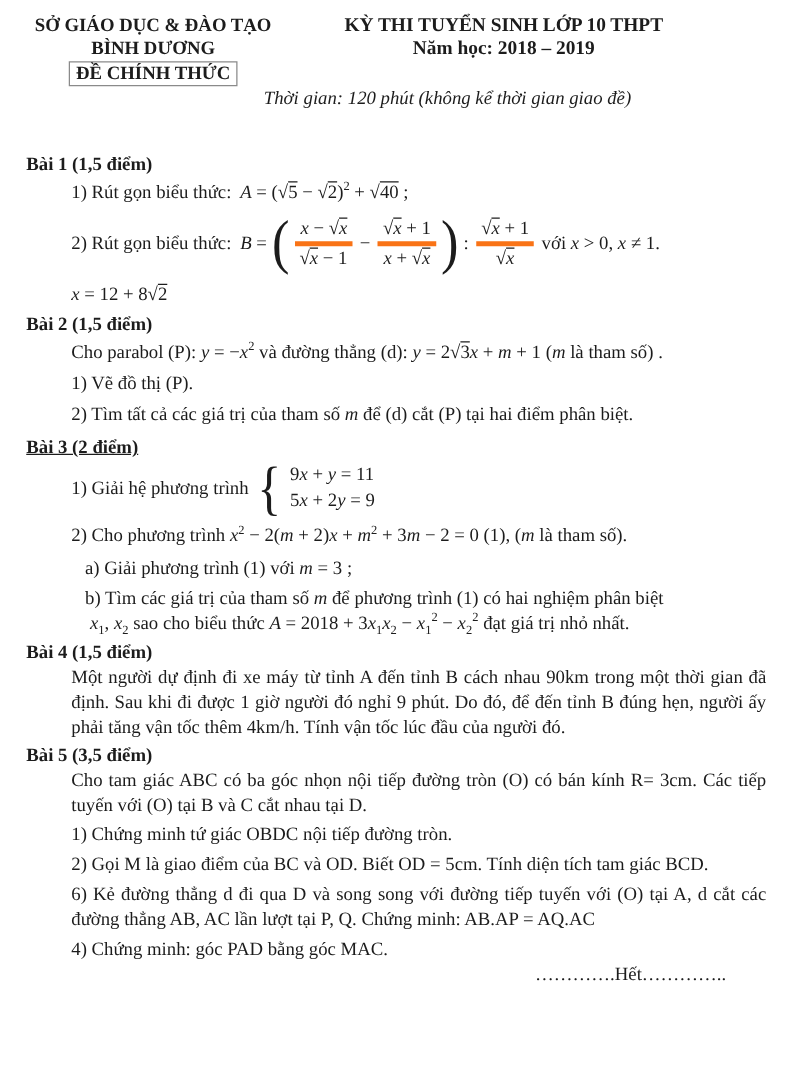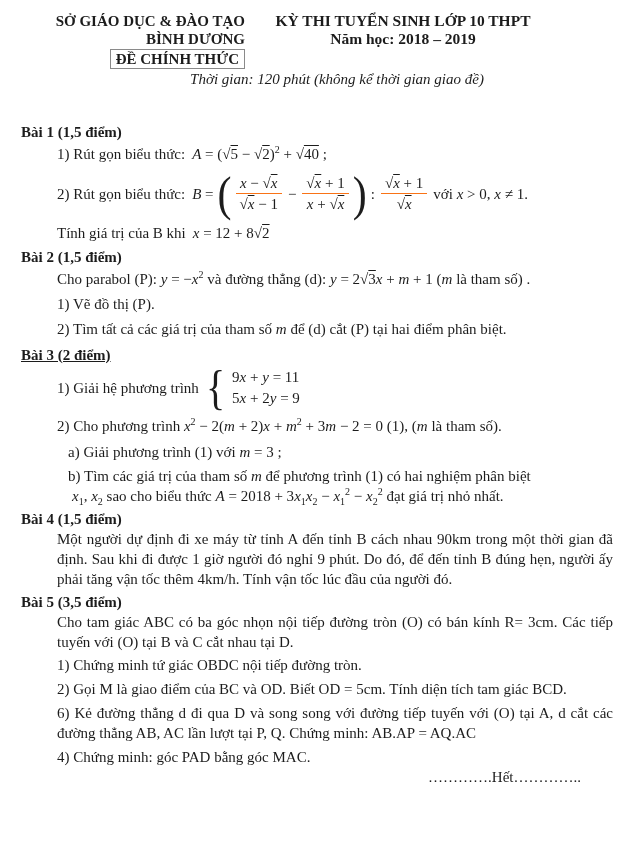--- a/index.html
+++ b/index.html
@@ -11,52 +11,52 @@
     color:#1c1c1c;
     font-family:"Liberation Serif","DejaVu Serif",serif;
     font-size:15px;
     line-height:20px;
     overflow:hidden;
   }
   
   .header { position:relative; height:96px; }
   .h-left {
     position:absolute; left:20px; top:12px; width:205px;
-    text-align:right; font-weight:bold; font-size:15px; line-height:18px;margin-left:20px;
+    text-align:center; font-weight:bold; font-size:15px; line-height:18px;
   }
   .h-left .box {
     display:inline-block; border:1px solid #8a8a8a;
     padding:0 5px; margin-top:1px;
   }
   .h-right {
     position:absolute; left:238px; top:12px; width:330px;
     text-align:center; font-weight:bold; font-size:15.5px; line-height:18px;
   }
   .h-time {
-    position:absolute; left:337px; top:69px; transform:translateX(-50%);
+    position:absolute; left:358px; top:69px; transform:translateX(-50%);
     font-style:italic; font-size:15px; white-space:nowrap;
   }
   
   .content { padding:0 16px 0 21px; }
   .bai-h { font-weight:bold; margin:0; }
   .ml1 { margin-left:36px; }
   .ml2 { margin-left:47px; }
   .ml3 { margin-left:51px; }
   .line { white-space:nowrap; }
   .para { text-align:justify; width:556px; }
   .math-line { display:flex; align-items:center; gap:7px; white-space:nowrap; }
   .mexpr { display:inline-flex; align-items:center; gap:6px; }
   
   i { font-style:italic; }
   sup { font-size:10px; vertical-align:super; line-height:0; }
   sub { font-size:10px; vertical-align:sub; line-height:0; }
   .sqrt { white-space:nowrap; }
   .sqrt .rad { text-decoration:overline; }
   .frac { display:inline-block; text-align:center; vertical-align:middle; line-height:18px; }
-  .frac .num { display:block; border-bottom:1px solid #f97316; padding:0 4px 1px; }
+  .frac .num { display:block; border-bottom:4px solid #f97316; padding:0 4px 1px;text-align:right; }
   .frac .den { display:block; padding:1px 4px 0; }
   .bigp {
     display:inline-block; font-size:42px; font-weight:100;
     line-height:0; vertical-align:middle; transform:scaleY(1.15);
     margin:0 -2px;
   }
   .brace {
     display:inline-block; font-size:40px; font-weight:100;
     line-height:0; vertical-align:middle; transform:scaleY(1.2);
   }
@@ -129,21 +129,20 @@
         <span class="bigp">)</span>
         <span>:</span>
         <span class="frac">
           <span class="num"><span class="sqrt">√<span class="rad"><i>x</i></span></span> + 1</span>
           <span class="den"><span class="sqrt">√<span class="rad"><i>x</i></span></span></span>
         </span>
         <span>với <i>x</i> &gt; 0, <i>x</i> ≠ 1.</span>
       </span>
     </div>
     <div class="math-line ml1" id="b1-i3">
-      <span>Tính giá trị của B khi</span>
       <span><i>x</i> = 12 + 8<span class="sqrt">√<span class="rad">2</span></span></span>
     </div>
 
     <div class="bai-h" id="bai2-h">Bài 2 (1,5 điểm)</div>
     <div class="line ml1" id="b2-intro">Cho parabol (P): <i>y</i> = −<i>x</i><sup>2</sup> và đường thẳng (d): <i>y</i> = 2<span class="sqrt">√<span class="rad">3</span></span><i>x</i> + <i>m</i> + 1 (<i>m</i> là tham số) .</div>
     <div class="line ml1" id="b2-i1">1) Vẽ đồ thị (P).</div>
     <div class="line ml1" id="b2-i2">2) Tìm tất cả các giá trị của tham số <i>m</i> để (d) cắt (P) tại hai điểm phân biệt.</div>
 
     <div class="bai-h" id="bai3-h">Bài 3 (2 điểm)</div>
     <div class="math-line ml1" id="b3-i1">

